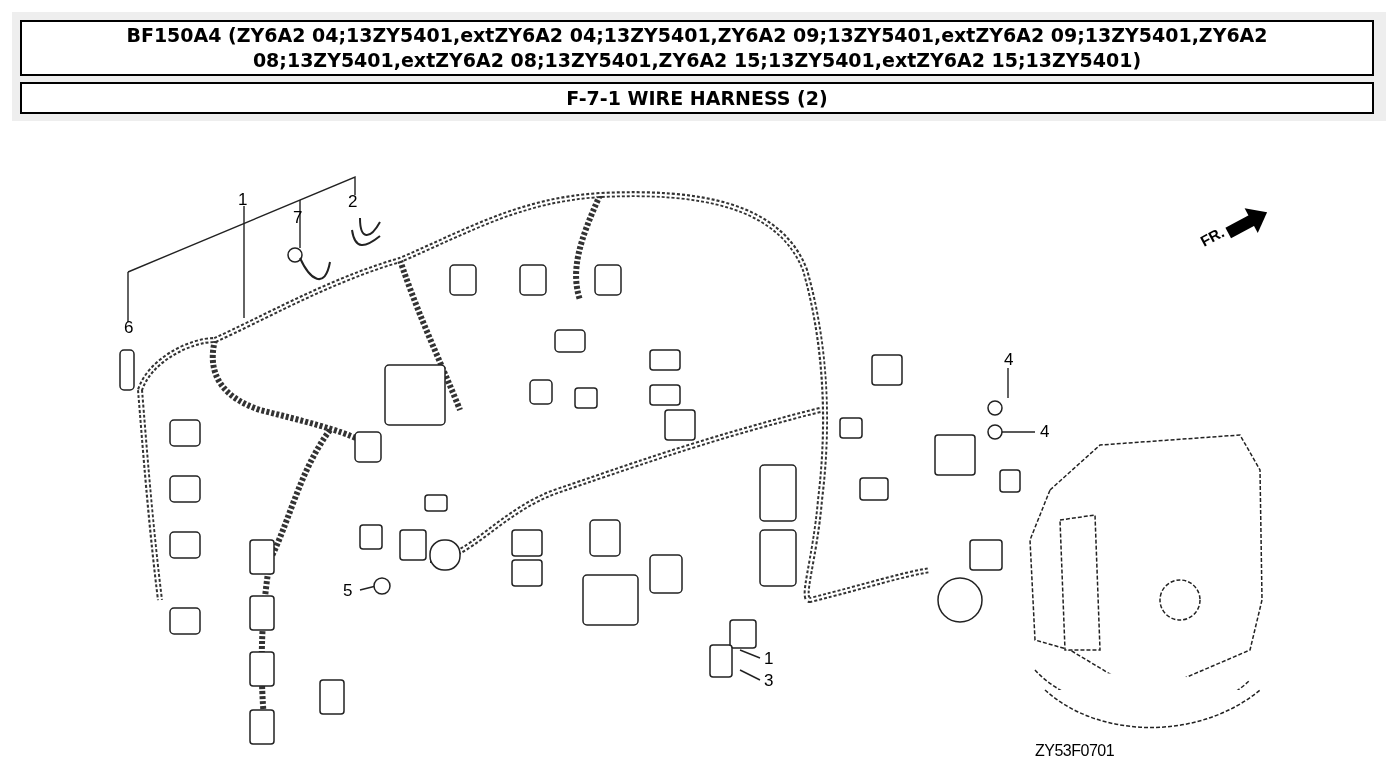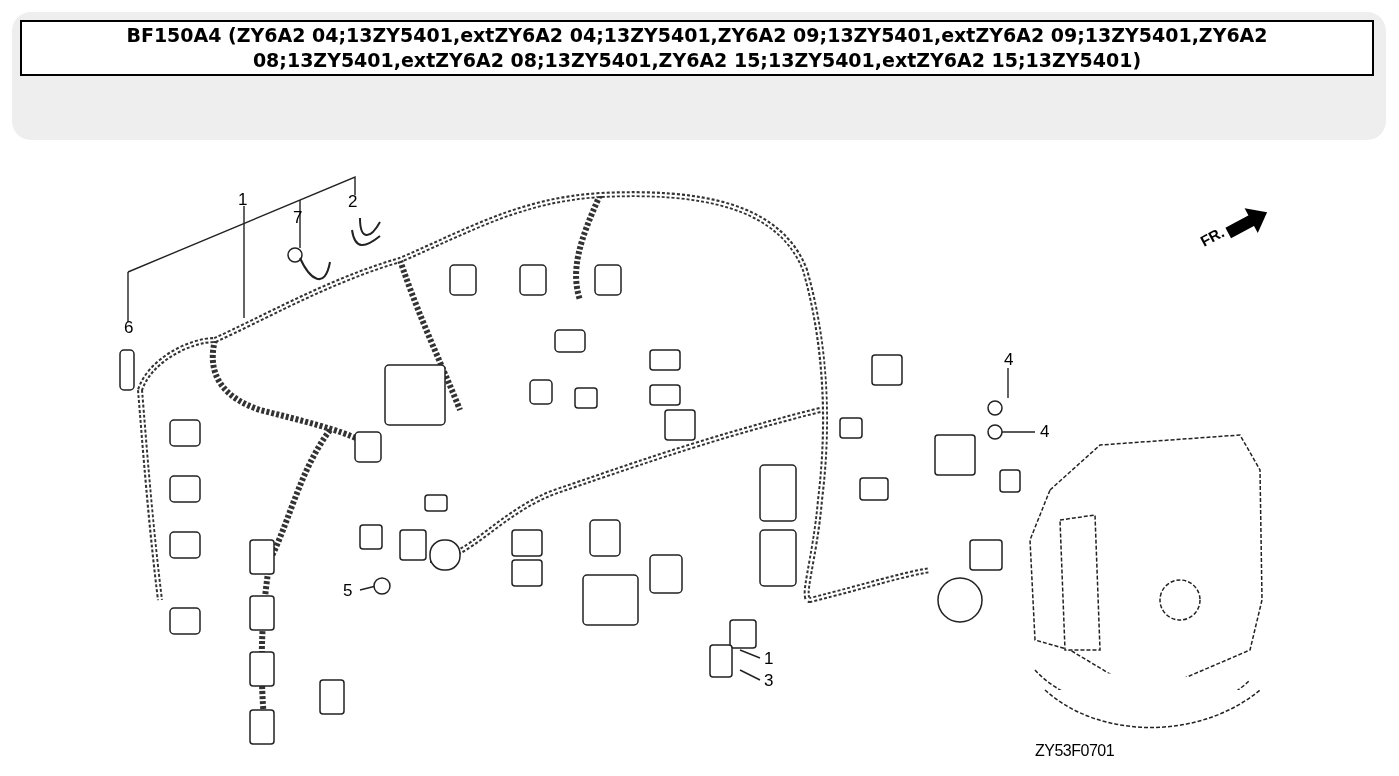--- a/index.html
+++ b/index.html
@@ -1,31 +1,32 @@
 <!DOCTYPE html>
 <html><head>
 <meta charset="utf-8">
 <style>
   html, body { margin:0; padding:0; background:#ffffff; }
   body { width:1399px; height:776px; position:relative; overflow:hidden; font-family:"DejaVu Sans", sans-serif; }
-  .header-wrap { position:absolute; left:12px; top:12px; width:1374px; height:128px; background:#eeeeee;border-radius:19px; }
+  .header-wrap { position:absolute; left:12px; top:12px; width:1374px; height:109px; background:#eeeeee; }
   .title-box { position:absolute; left:8px; top:8px; width:1354px; height:56px; border:2px solid #000; background:#fff; box-sizing:border-box;
     display:flex; align-items:center; justify-content:center; text-align:center; font-weight:bold; font-size:19px; line-height:25px; color:#000; padding:0 40px; }
   .sub-box { position:absolute; left:8px; top:70px; width:1354px; height:32px; border:2px solid #000; background:#fff; box-sizing:border-box;
     display:flex; align-items:center; justify-content:center; font-weight:bold; font-size:19px; color:#000; }
   .diagram { position:absolute; left:0; top:130px; width:1399px; height:646px; }
   .callout { position:absolute; font-family:"Liberation Sans", sans-serif; font-size:17px; color:#000; }
   .code { position:absolute; font-family:"Liberation Sans", sans-serif; font-size:16px; color:#000; letter-spacing:-0.5px; }
   .fr { position:absolute; }
 </style>
 </head>
 <body>
 
 <div class="header-wrap">
   <div class="title-box">BF150A4 (ZY6A2 04;13ZY5401,extZY6A2 04;13ZY5401,ZY6A2 09;13ZY5401,extZY6A2 09;13ZY5401,ZY6A2 08;13ZY5401,extZY6A2 08;13ZY5401,ZY6A2 15;13ZY5401,extZY6A2 15;13ZY5401)</div>
+  <div class="sub-box">F-7-1 WIRE HARNESS (2)</div>
 </div>
 
 <svg class="diagram" width="1399" height="646" viewBox="0 130 1399 646" xmlns="http://www.w3.org/2000/svg">
   <g fill="none" stroke="#222" stroke-width="1.4">
 
     <path d="M128 272 L355 177 L355 195"></path>
     <path d="M300 200 L300 248"></path>
     <path d="M128 272 L128 322"></path>
     <path d="M244 206 L244 318"></path>
     <path d="M1008 368 L1008 398"></path>

